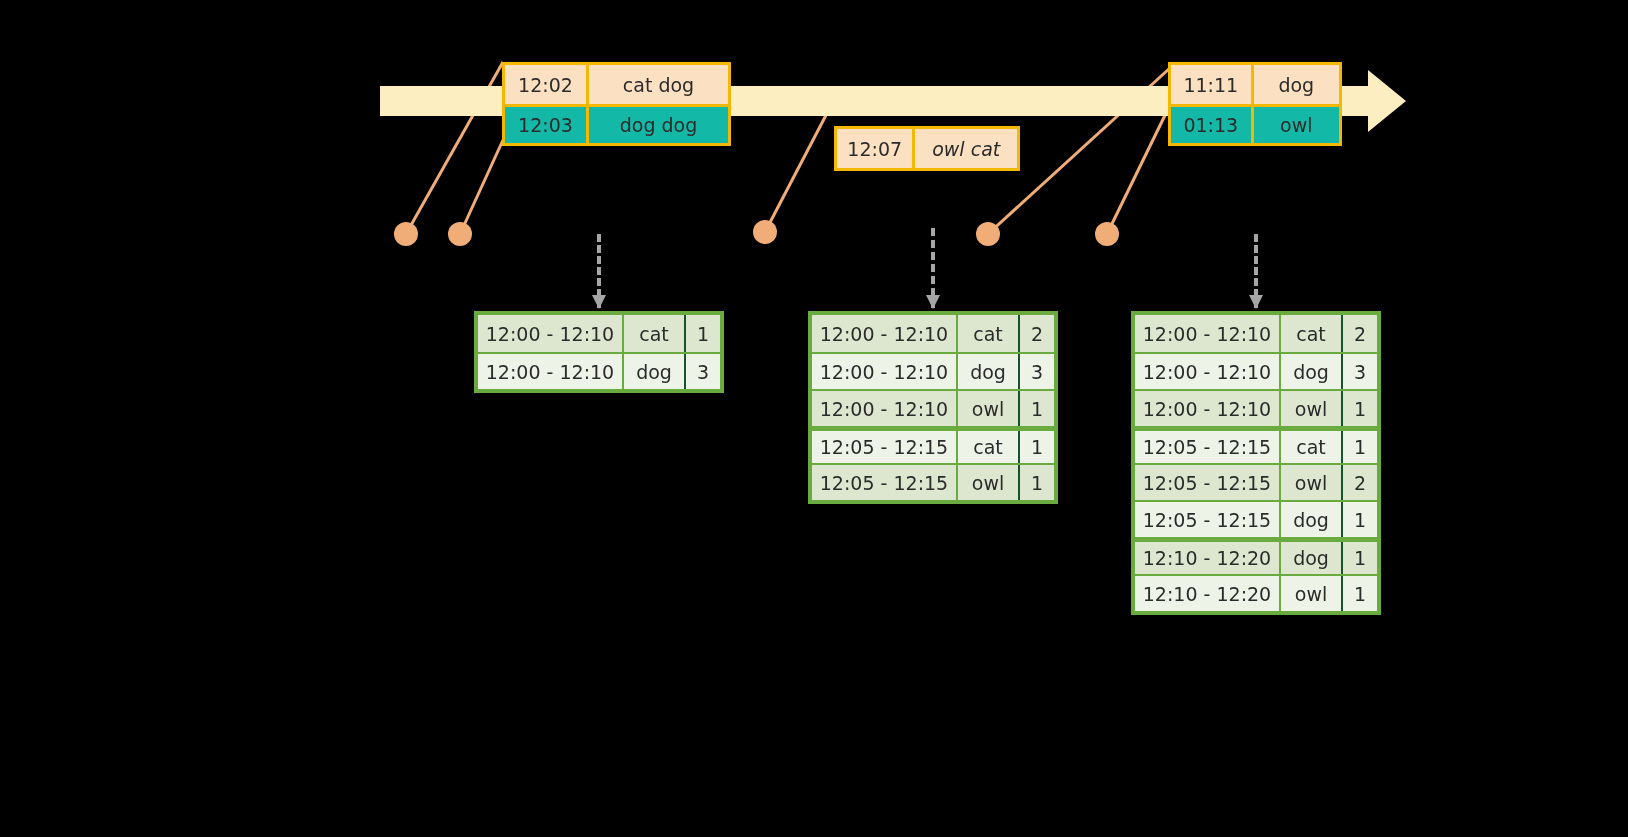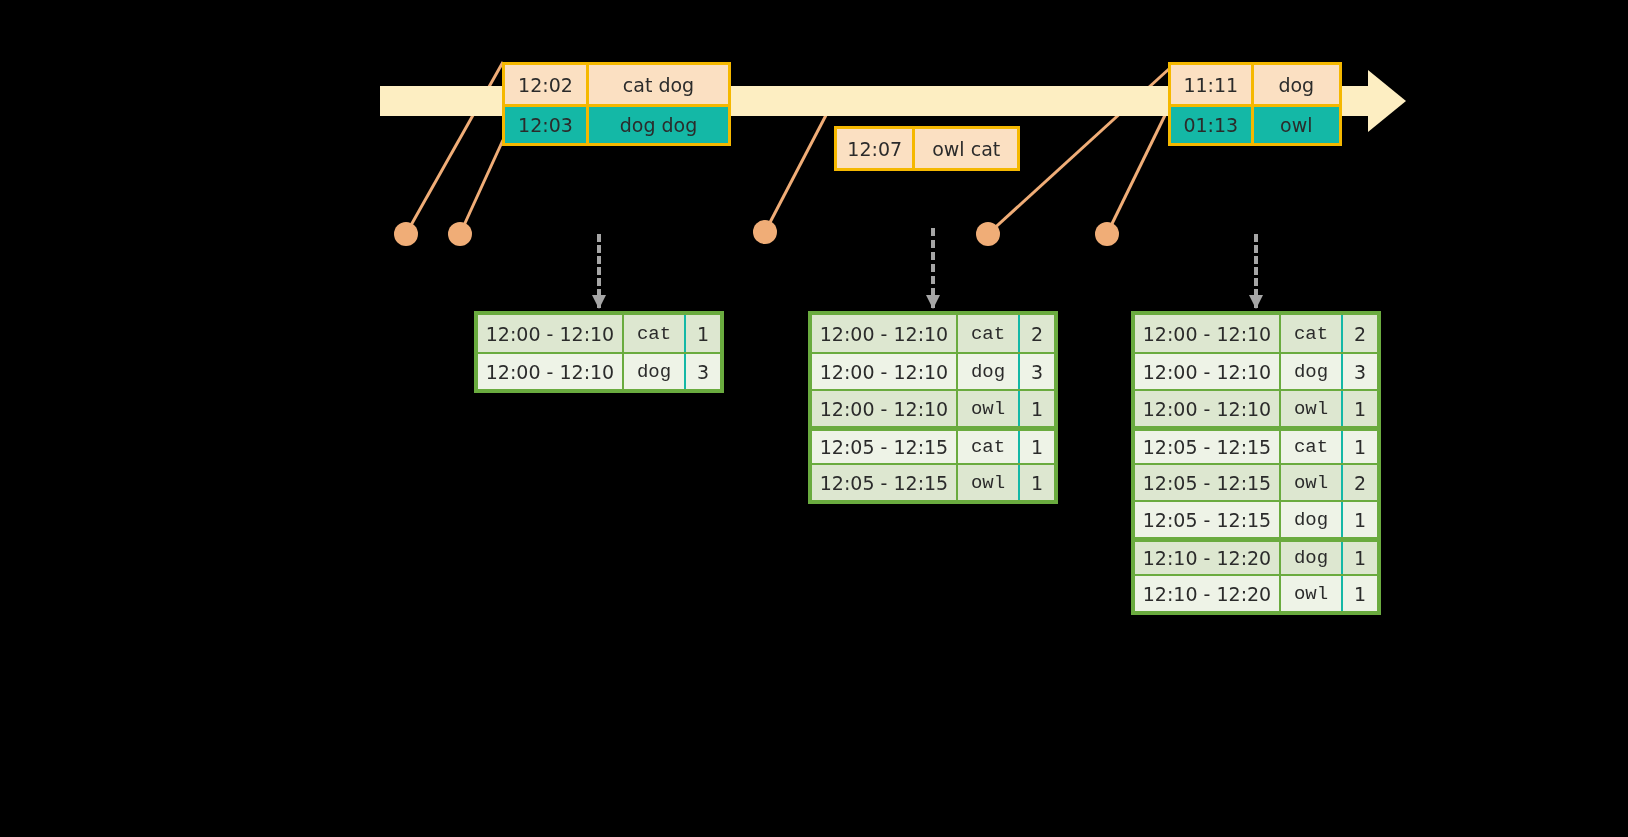--- a/index.html
+++ b/index.html
@@ -37,21 +37,21 @@
     display:flex;align-items:center;justify-content:center;
     font-size:19px;color:#2b2b2b;box-sizing:border-box;
     background:#14b8a6;
   }
   .evt-time{width:84px;border-right:3px solid #f5b800;}
   .evt-val{flex:1 1 auto;}
 
   #evt-box-1{left:502px;top:62px;width:229px;}
   #evt-box-1 .evt-val{width:109px;}
   #evt-box-2{left:834px;top:81px;width:186px;margin-top:45px;}
-  #evt-box-2 .evt-val{width:109px;}
+  #evt-box-2 .evt-val{width:109px;font-style:italic;}
   #evt-box-3{left:1168px;top:62px;width:174px;}
   #evt-box-3 .evt-val{width:87px;}
 
   
   .dot{
     position:absolute;width:24px;height:24px;border-radius:50%;
     background:#f0ad77;
   }
   .leader{position:absolute;left:0;top:0;width:1628px;height:837px;
           pointer-events:none;}
@@ -78,21 +78,21 @@
   }
   .res-row{display:flex;height:37px;box-sizing:border-box;text-align:center;}
   .res-row + .res-row{border-top:2px solid #6aab3f;}
   .res-row.shade .rc{background:#dde7d0;}
   .res-row.sep{border-top:5px solid #6aab3f;}
   .rc{
     display:flex;align-items:center;justify-content:center;
     font-size:19px;color:#2b2b2b;box-sizing:border-box;background:#eef3e7;
   }
   .rc-win{border-right:2px solid #6aab3f;}
-  .rc-key{border-right:2px solid #14b8a6;font-family:Liberation Mono, monospace;}
+  .rc-key{border-right:2px solid #14532d;}
 
   #res-table-1{left:474px;top:311px;width:250px;}
   #res-table-1 .rc-win{width:146px;}
   #res-table-1 .rc-key{width:62px;}
   #res-table-1 .rc-cnt{flex:1 1 auto;}
 
   #res-table-2{left:808px;top:311px;width:250px;}
   #res-table-2 .rc-win{width:146px;}
   #res-table-2 .rc-key{width:62px;}
   #res-table-2 .rc-cnt{flex:1 1 auto;}

